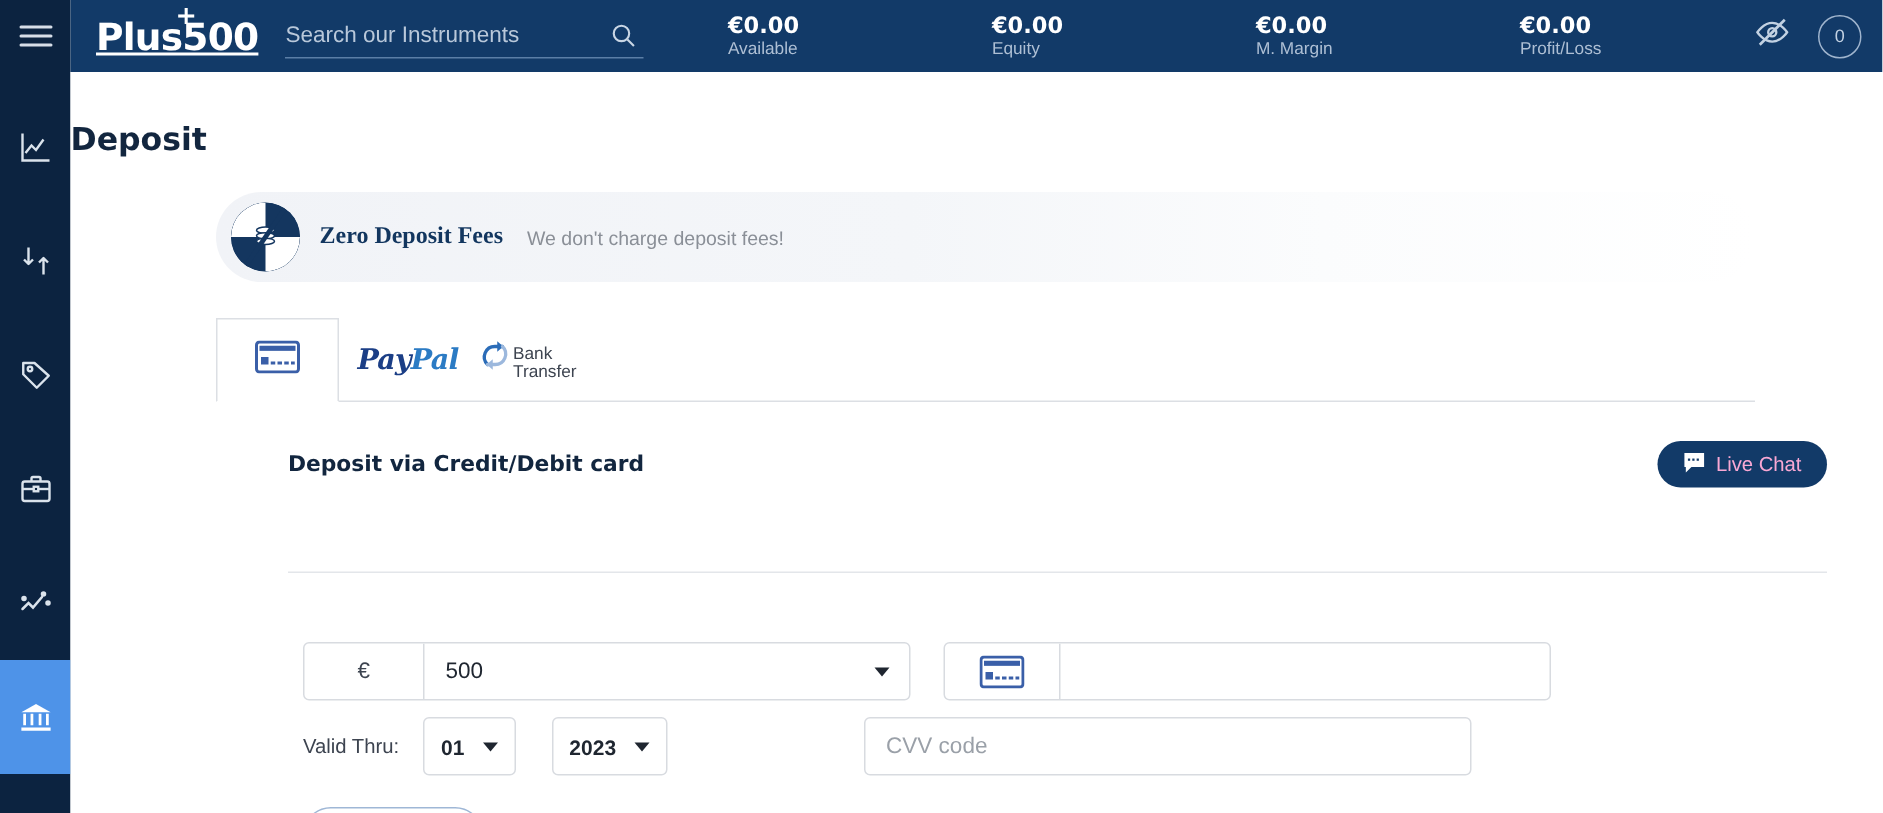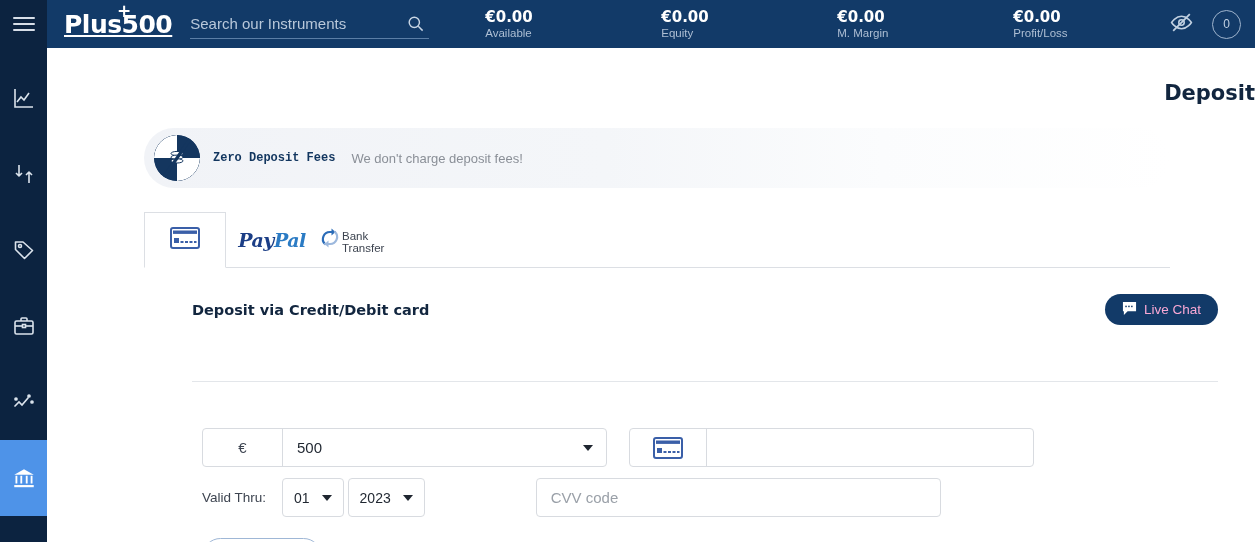--- a/index.html
+++ b/index.html
@@ -100,21 +100,21 @@
     display: flex; align-items: center; justify-content: center;
   }
 
   
   .content {
     position: absolute; left: 47px; top: 48px;
     width: 1208px; height: 494px;
     background: #ffffff;
   }
   .page-title {
-    text-align: right;
+    text-align: left;
     margin-top: 33px;
     font-size: 21px;
     font-weight: bold;
     color: #12263f;
     font-family: "DejaVu Sans", sans-serif;
   }
 
   
   .promo {
     position: absolute; left: 97px; top: 80px;
@@ -125,22 +125,22 @@
   }
   .promo-badge {
     width: 46px; height: 46px; border-radius: 50%;
     background: #14365f;
     margin-left: 10px;
     position: relative; overflow: hidden;
     display: flex; align-items: center; justify-content: center;
   }
   .promo-title {
     margin-left: 13px;
-    font-size: 12px; font-weight: bold; color: #12365f;
-    font-family: Liberation Mono, monospace;
+    font-size: 16px; font-weight: bold; color: #12365f;
+    font-family: Liberation Serif, serif;
   }
   .promo-sub {
     margin-left: 16px; font-size: 13px; color: #8a8f97;
   }
 
   
   .tabs {
     position: absolute; left: 97px; top: 164px;
     width: 1026px; height: 56px;
     border-bottom: 1px solid #dcdfe4;
@@ -259,21 +259,22 @@
   .row2 { display: flex; align-items: center; margin-top: 11px; }
   .valid-label { font-size: 13.5px; color: #3d4450; width: 80px; }
   .mini-select {
     height: 39px; min-width: 60px;
     border: 1px solid #d8dbe0; border-radius: 4px;
     background: #ffffff;
     display: flex; align-items: center; gap: 12px;
     padding: 0 11px;
     font-size: 14px; color: #1f2630;
     cursor: pointer;
-    margin-right: 4px;
+    margin-right: 24px;
+    font-weight: bold;
   }
   .mini-caret {
     width: 0; height: 0;
     border-left: 5px solid transparent;
     border-right: 5px solid transparent;
     border-top: 6px solid #1f2630;
   }
   .cvv-spacer { width: 107px; }
   .cvv-input {
     width: 405px; height: 39px;

